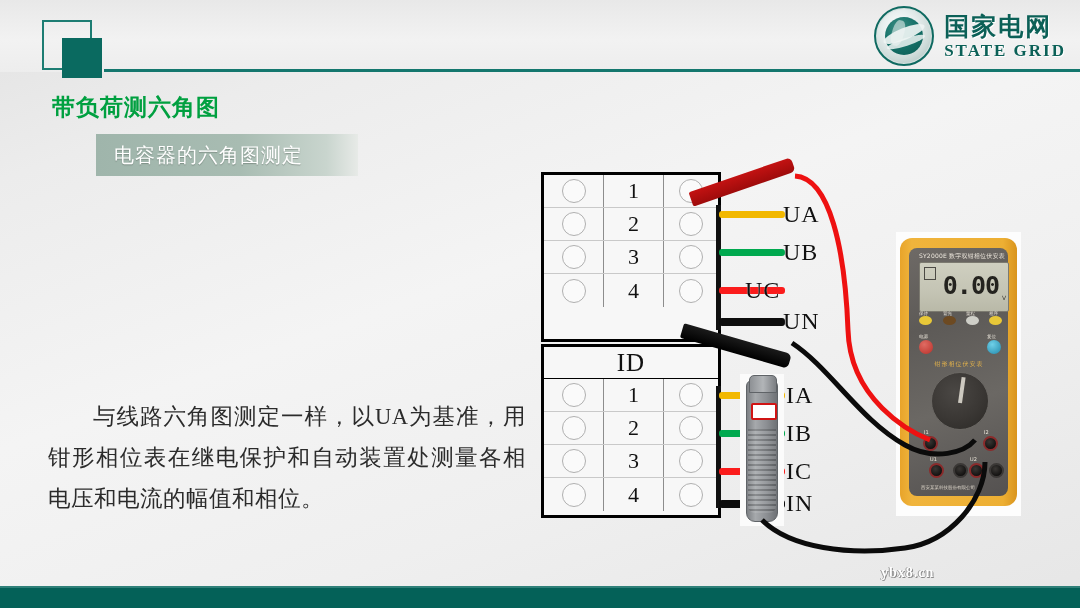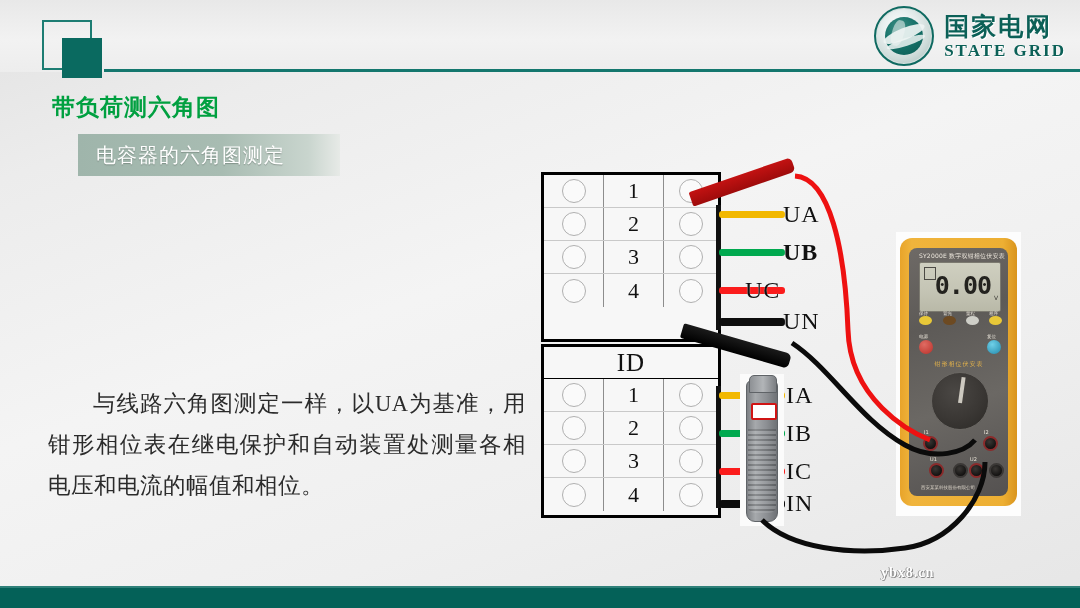--- a/index.html
+++ b/index.html
@@ -74,41 +74,41 @@
   }
 
   
   #section-subtitle {
     position: absolute; left: 52px; top: 92px;
     font-family: "DejaVu Sans", "Liberation Sans", sans-serif;
     font-size: 23px; font-weight: 700; color: #00a040;
     letter-spacing: 1px;
   }
   #topic-banner {
-    position: absolute; left: 78px; top: 134px; width: 262px; height: 42px;
+    position: absolute; left: 96px; top: 134px; width: 262px; height: 42px;
     background: linear-gradient(90deg, #9fb5ab 0%, #a8bcb2 55%, #c9d5ce 88%, #e7eae7 100%);
     display: flex; align-items: center;
   }
   #topic-banner-label {
     margin-left: 18px;
     font-family: "Liberation Serif", "DejaVu Serif", serif;
     font-size: 20px; color: #ffffff; letter-spacing: 1px;
     text-shadow: 0 1px 1px rgba(80,90,85,.45);
   }
 
   
   .para {
     position: absolute; left: 48px; width: 478px;
     font-family: "Liberation Serif", "DejaVu Serif", serif;
     font-size: 22.5px; color: #2b2b2b;
     line-height: 41px; text-align: justify; text-indent: 2em;
     letter-spacing: .5px;
   }
   #para-1 { top: 212px; }
-  #para-2 { top: 383px; }
+  #para-2 { top: 396px; }
 
   
   .tblock {
     position: absolute;
     border: 3px solid #000;
     background: #f7f7f7;
     box-sizing: border-box;
   }
   #block-ud { left: 541px; top: 172px; width: 180px; height: 170px; }
   #block-id { left: 541px; top: 344px; width: 180px; height: 174px; }
@@ -148,21 +148,21 @@
     font-family: "Liberation Serif", "DejaVu Serif", serif;
     font-size: 24px; color: #111; letter-spacing: 1px;
     text-shadow: 0 0 1px rgba(255,255,255,.9);
   }
   
   #wire-ua { left: 719px; top: 211px; width: 66px; background: #f2b800; }
   #wire-ub { left: 719px; top: 249px; width: 66px; background: #00a94f; }
   #wire-uc { left: 719px; top: 287px; width: 66px; background: #fb1c1c; }
   #wire-un { left: 719px; top: 318px; width: 66px; height: 8px; background: #0d0d0d; }
   #label-ua { left: 783px; top: 201px; }
-  #label-ub { left: 783px; top: 239px; font-weight: bold; }
+  #label-ub { left: 783px; top: 239px; }
   #label-uc { left: 745px; top: 277px; }
   #label-un { left: 783px; top: 308px; }
   
   #wire-ia { left: 719px; top: 392px; width: 66px; background: #f2b800; }
   #wire-ib { left: 719px; top: 430px; width: 66px; background: #00a94f; }
   #wire-ic { left: 719px; top: 468px; width: 66px; background: #fb1c1c; }
   #wire-in { left: 719px; top: 500px; width: 66px; height: 8px; background: #0d0d0d; }
   #label-ia { left: 786px; top: 382px; }
   #label-ib { left: 786px; top: 420px; }
   #label-ic { left: 786px; top: 458px; }
@@ -229,21 +229,21 @@
     border-radius: 8px;
   }
   #meter-brand {
     position: absolute; left: 10px; top: 4px; width: 84px;
     font-family: "DejaVu Sans", "Liberation Sans", sans-serif;
     font-size: 6px; color: #efe9df; letter-spacing: .2px; white-space: nowrap;
   }
   #meter-lcd {
     position: absolute; left: 10px; top: 14px; width: 80px; height: 48px;
     background: linear-gradient(180deg, #cfcfc0 0%, #c4c4b4 60%, #b9b9a8 100%);
-    border: 1px solid #7c7a70; border-radius: 2px;
+    border: 1px solid #7c7a70; border-radius: 2px; padding-left: 8px;
   }
   #meter-lcd-value {
     position: absolute; right: 9px; top: 8px;
     font-family: "DejaVu Sans Mono", "Liberation Mono", monospace;
     font-size: 25px; font-weight: 700; color: #24231f; letter-spacing: -1px;
   }
   #meter-lcd-unit {
     position: absolute; right: 2px; bottom: 10px;
     font-family: "DejaVu Sans", sans-serif; font-size: 6px; color: #3a3935;
   }

